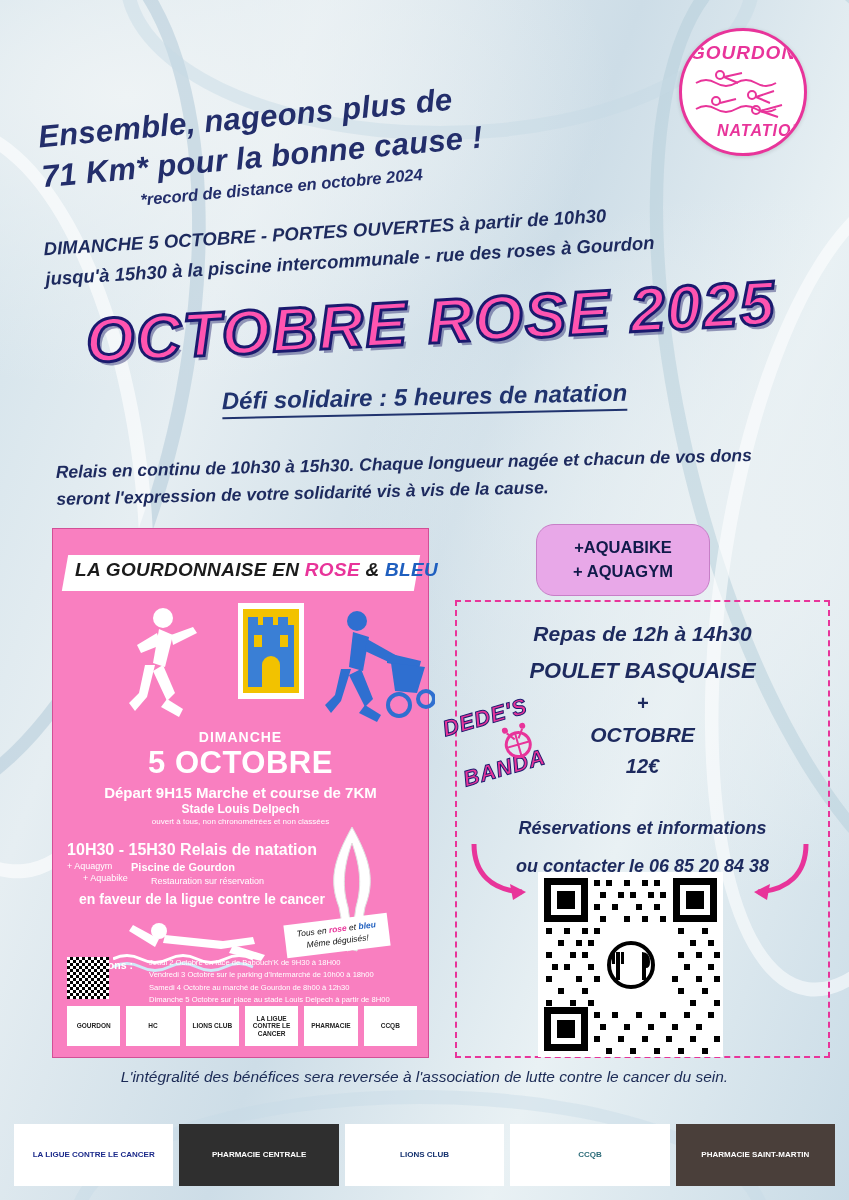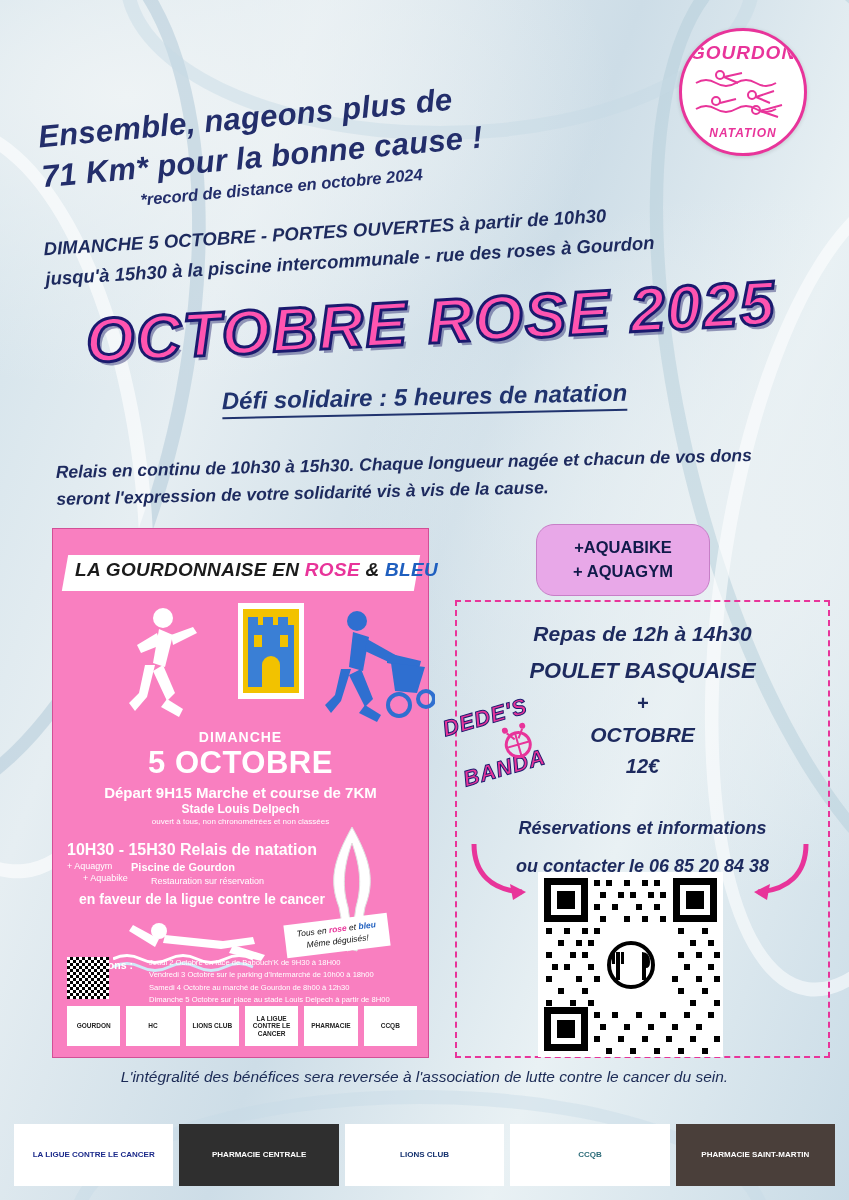--- a/index.html
+++ b/index.html
@@ -46,21 +46,21 @@
     position:absolute; right:42px; top:28px; width:128px; height:128px;
     border-radius:50%; background:#fff; border:3px solid #e8349a;
     box-shadow:0 1px 4px rgba(0,0,0,0.15);
     overflow:hidden;
   }
   .club-badge .txt-top, .club-badge .txt-bot {
     position:absolute; left:0; right:0; text-align:center;
     color:#e8349a; font-weight:800; font-style:italic; letter-spacing:1px;
   }
   .club-badge .txt-top { top:11px; font-size:19px; }
-  .club-badge .txt-bot { bottom:13px; font-size:12px; }
+  .club-badge .txt-bot { bottom:13px; font-size:16px;text-align:right; }
   .club-badge svg { position:absolute; left:8px; top:34px; }
 
   
   .datelines {
     position:absolute; left:44px; top:214px; width:680px;
     transform: rotate(-3.4deg);
     color:#1d2a5e; font-weight:700; font-style:italic;
     font-size:18.5px; line-height:1.6;
   }
 
@@ -121,21 +121,21 @@
   }
   .flyer .l2 {
     position:absolute; left:0; right:0; top:273px; text-align:center;
     color:#fff; font-weight:700; font-size:12px;
   }
   .flyer .l3 {
     position:absolute; left:0; right:0; top:288px; text-align:center;
     color:#fff; font-weight:400; font-size:8px;
   }
   .flyer .l4 {
-    position:absolute; left:14px; top:312px; width:250px; text-align:center;
+    position:absolute; left:14px; top:312px; width:250px; text-align:right;
     color:#fff; font-weight:700; font-size:16px;
   }
   .flyer .l5 { position:absolute; left:78px; top:332px; color:#fff; font-size:11px; font-weight:700;}
   .flyer .l6 { position:absolute; left:14px; top:332px; color:#fff; font-size:9px;}
   .flyer .l7 { position:absolute; left:30px; top:344px; color:#fff; font-size:9px;}
   .flyer .l8 { position:absolute; left:98px; top:347px; color:#fff; font-size:9px;text-align:right;}
   .flyer .l9 { position:absolute; left:26px; top:362px; color:#fff; font-size:14px; font-weight:700;}
 
   .flyer .tousen {
     position:absolute; left:232px; top:390px; width:104px;

